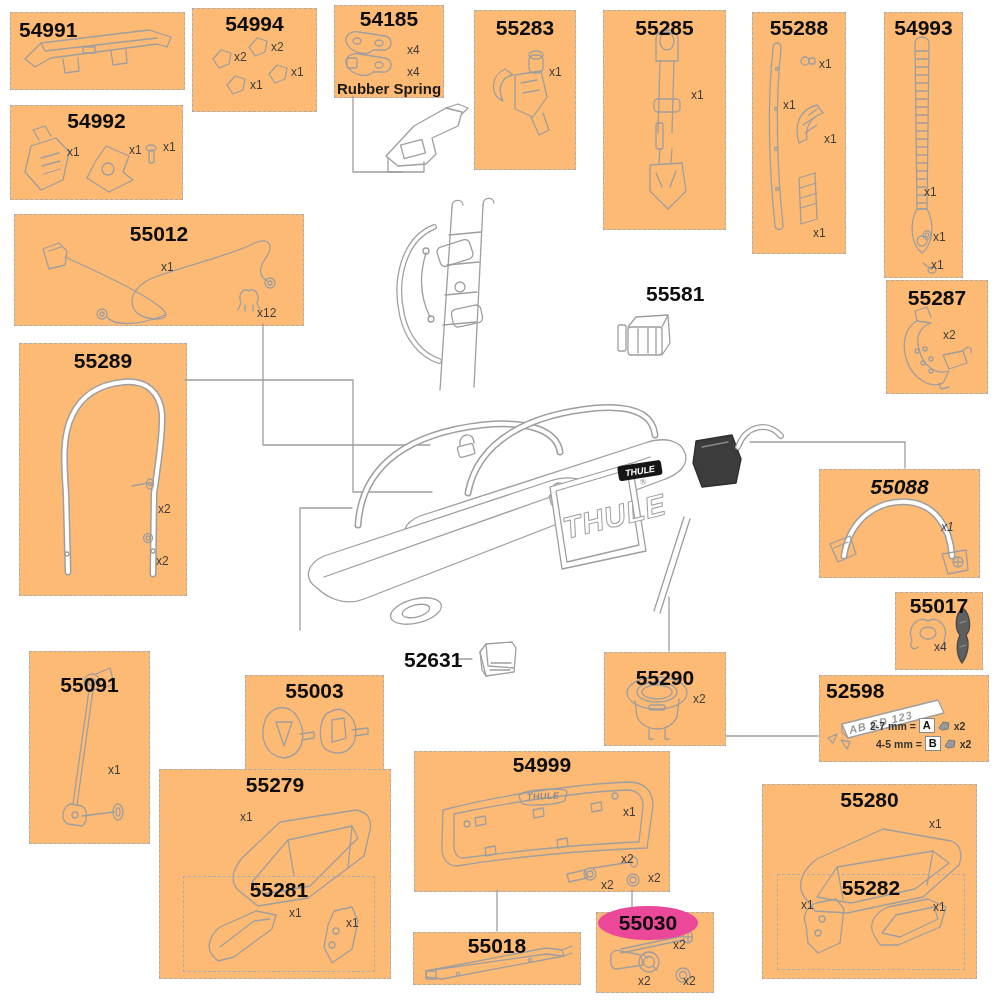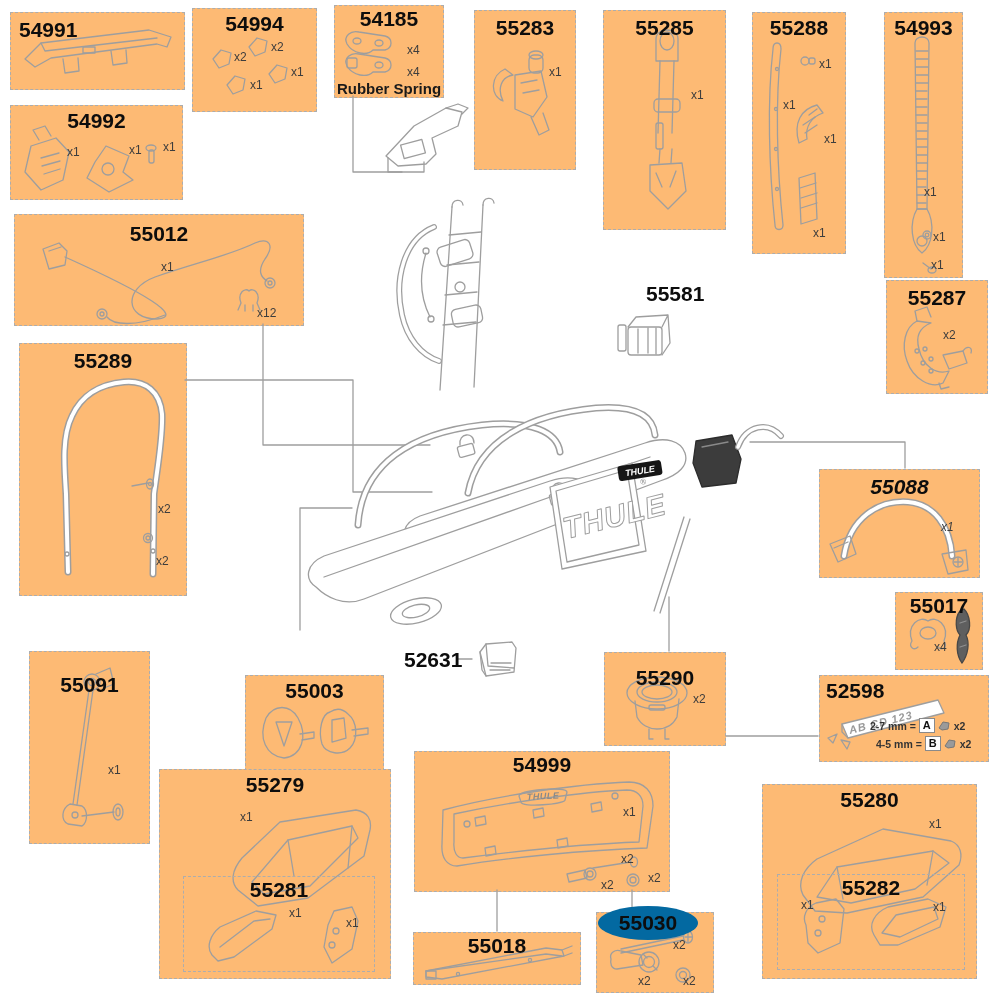--- a/index.html
+++ b/index.html
@@ -456,21 +456,21 @@
       <ellipse cx="91" cy="24" rx="4.5" ry="6"></ellipse>
         <path d="M88 24 h7 M91 19 v10"></path>
       <path d="M14 46 C12 40 18 36 24 38 L44 42 L46 52 L20 56 C14 56 13 50 14 46 Z"></path>
       <circle cx="52" cy="49" r="10"></circle>
         <circle cx="52" cy="49" r="5.5"></circle>
         <path d="M46 41 l4 4 M56 53 l4 4"></path>
       <circle cx="86" cy="62" r="7"></circle>
         <circle cx="86" cy="62" r="3.5"></circle>
     </svg>
   </div>
-  <span class="hl" style="left: 598px; top: 906px; background: #0369a1;">
+  <span class="hl" style="left: 598px; top: 906px; background: #ec4899;">
     <span class="lblin">55030</span>
   </span>
 
   <div class="box" style="left:762px;top:784px;width:213px;height:193px;">
     <span class="lbl ctr" style="top:4px;">55280</span>
     <span class="qty" style="left:166px;top:33px;">x1</span>
     <svg class="sk" viewBox="0 0 213 193">
       <path d="M40 110 C34 98 40 84 54 74 L120 44 L188 56 C198 60 200 70 196 80 L160 112 L84 128 L52 126 Z"></path>
       <path d="M54 112 L74 82 L170 66 L186 78 L152 104 L88 118 Z"></path>
       <path d="M74 82 L80 114 M170 66 L164 100"></path>

